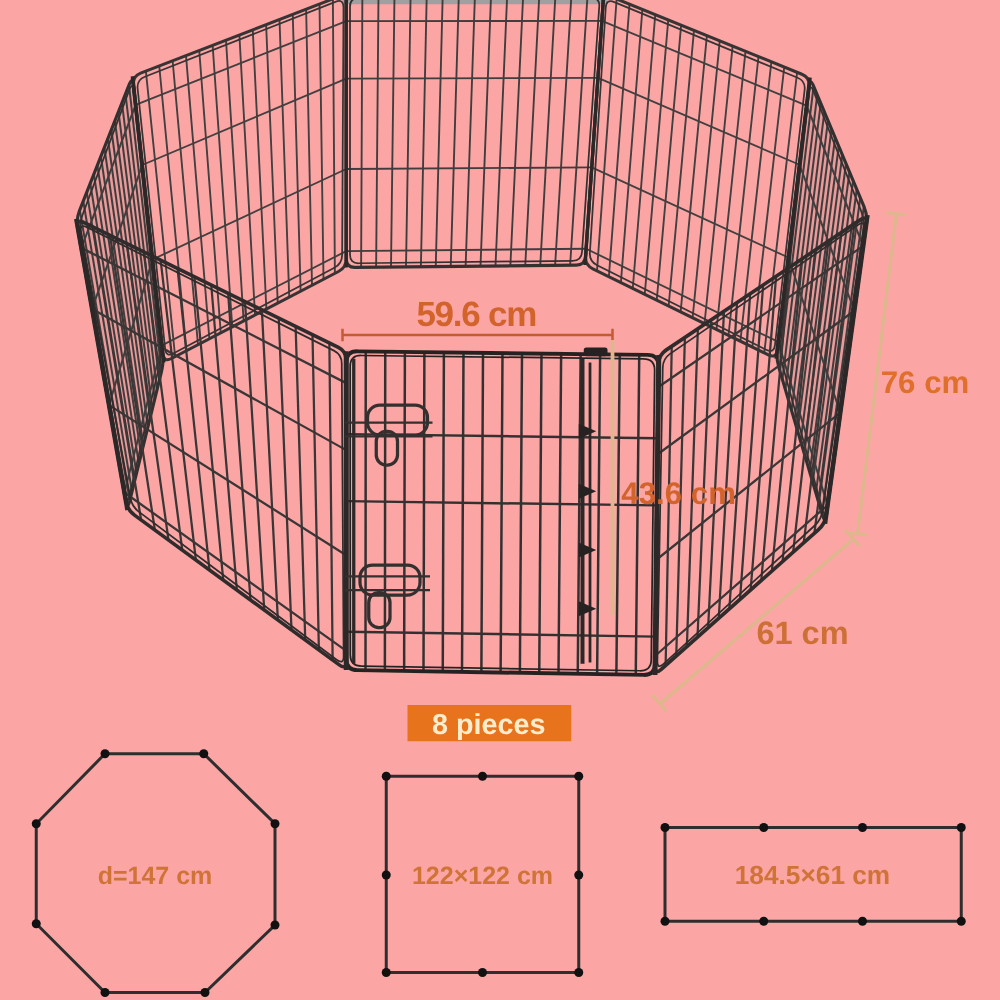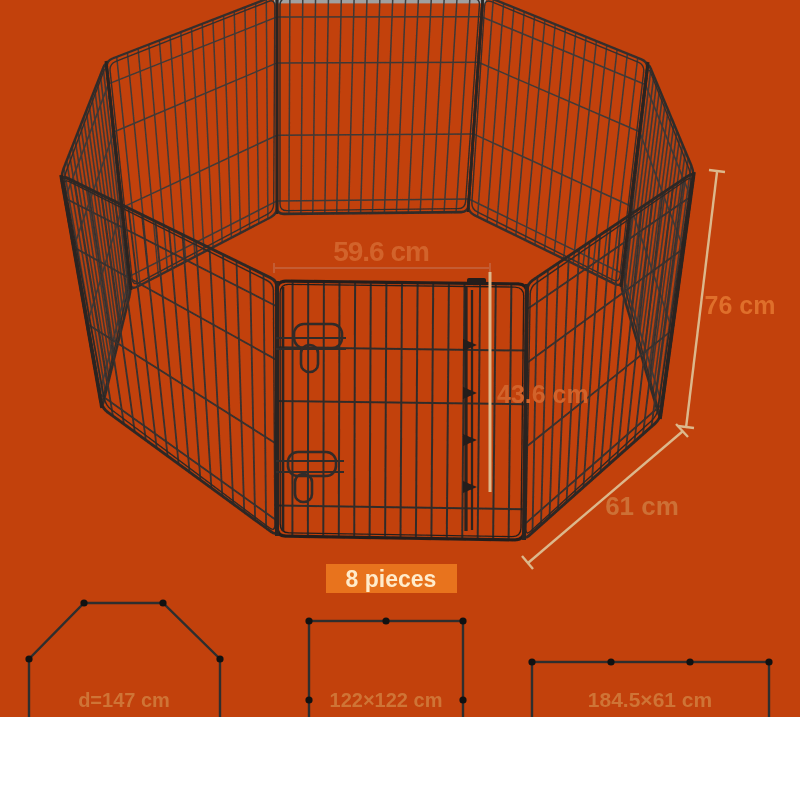--- a/index.html
+++ b/index.html
@@ -1,16 +1,16 @@
 <!DOCTYPE html>
 <html><head>
 <meta charset="utf-8">
 <style>
 html,body{margin:0;padding:0;background:#ffffff;font-family:"Liberation Sans",sans-serif;}
-#stage{position:relative;width:800px;height:717px;background:#c2410c;overflow:hidden;}
+#stage{position:relative;width:800px;height:800px;background:#fca5a5;overflow:hidden;}
 </style>
 </head>
 <body>
 <div id="stage">
 
 <svg width="800" height="800" viewBox="0 0 800 800">
 <defs>
         <filter id="soft" x="-5%" y="-5%" width="110%" height="110%">
           <feGaussianBlur stdDeviation="0.45"></feGaussianBlur>
         </filter>

